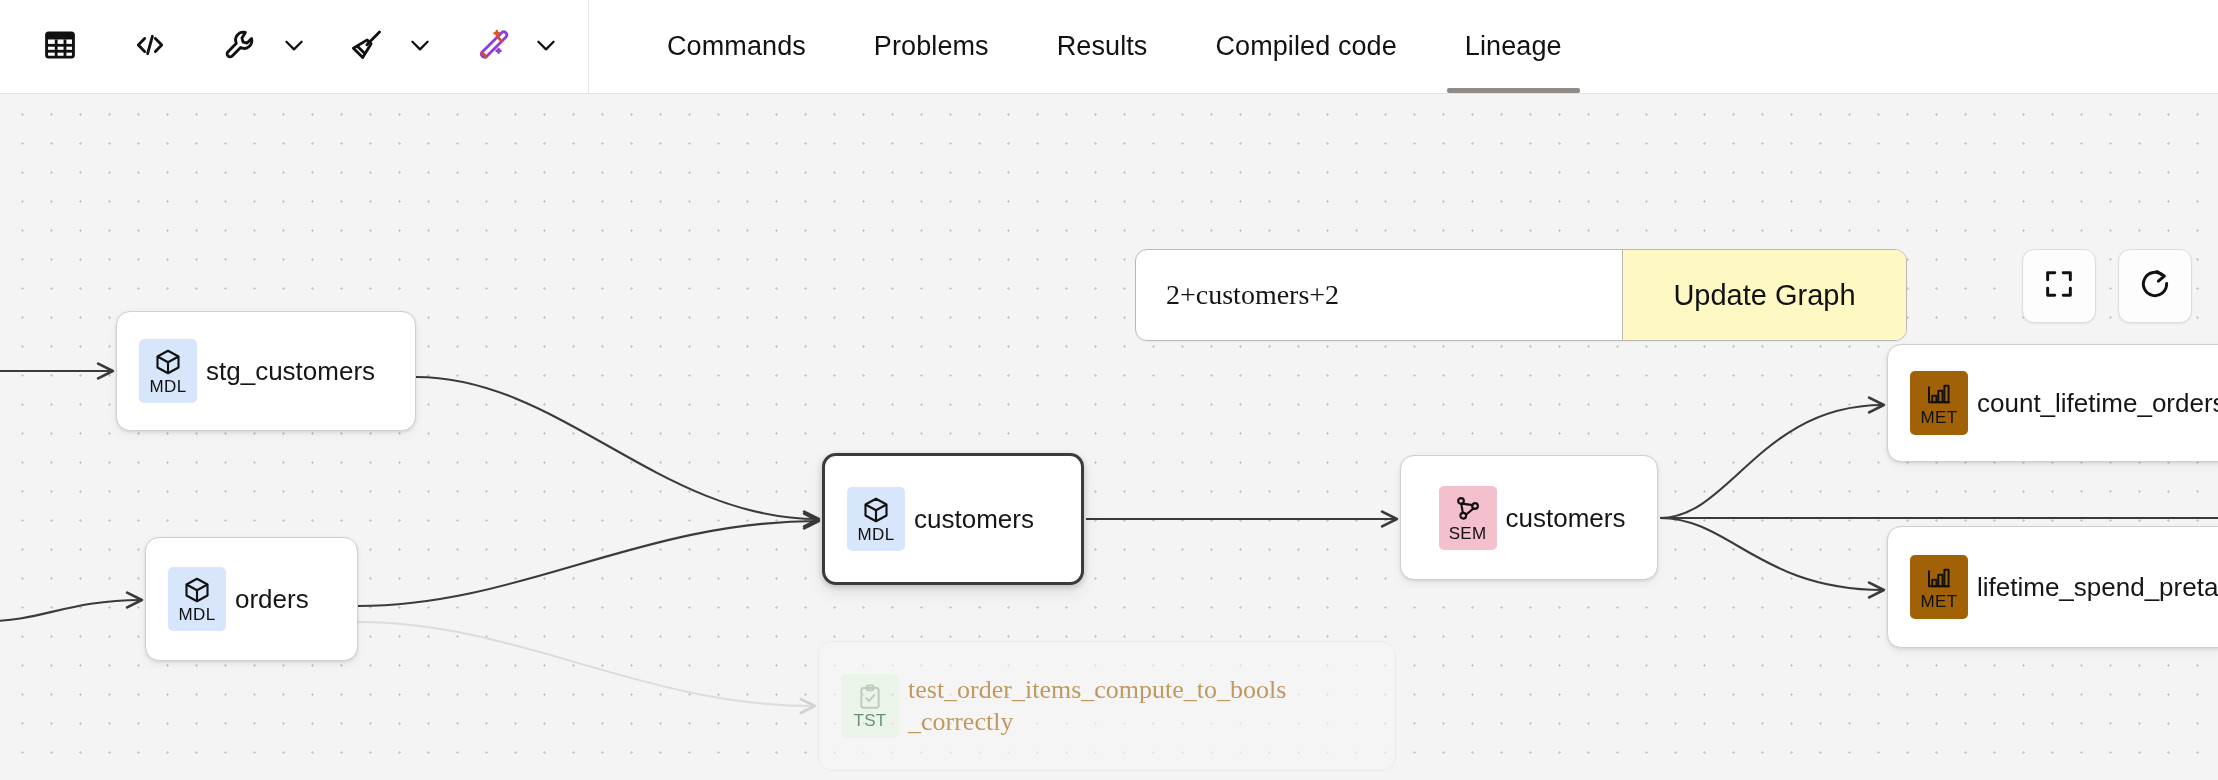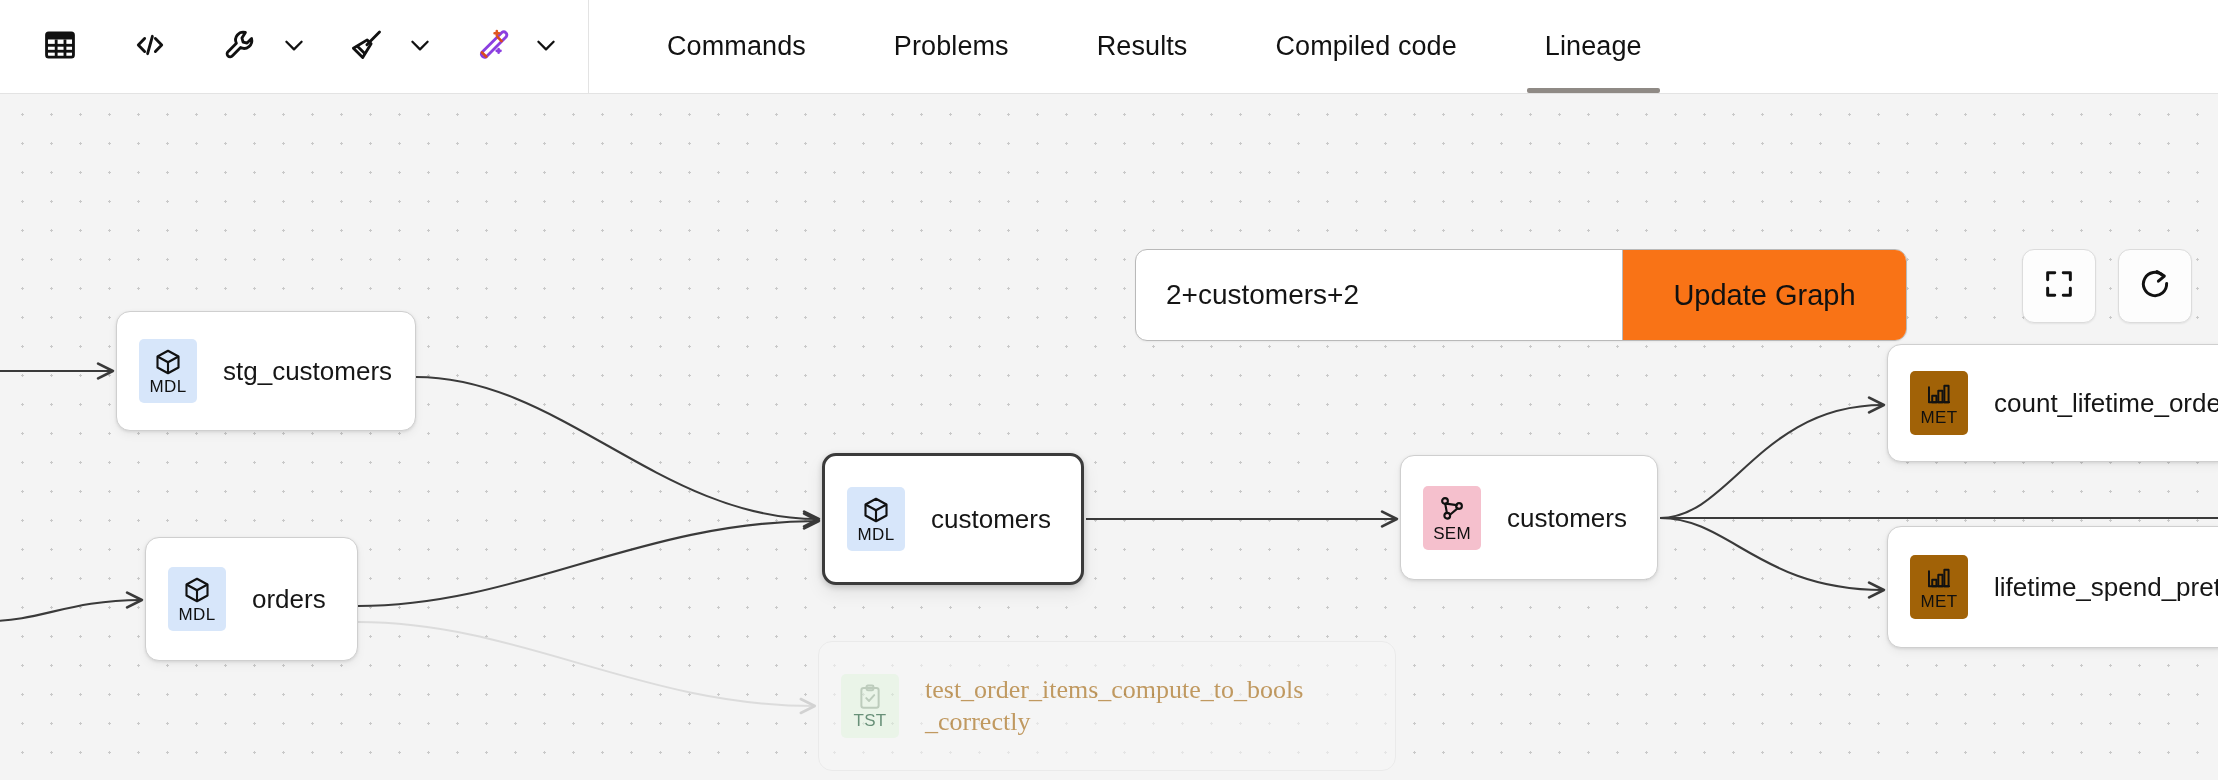--- a/index.html
+++ b/index.html
@@ -28,21 +28,21 @@
     height:56px;min-width:52px;padding:0 8px;border-radius:8px;
     cursor:pointer;background:transparent;
   }
   .tool-pair{display:flex;align-items:center;}
   .caret{
     display:flex;align-items:center;justify-content:center;
     width:40px;height:56px;border-radius:8px;cursor:pointer;
   }
   .tabs{
     display:flex;align-items:flex-start;height:100%;
-    padding-left:44px;box-sizing:border-box;gap:20px;
+    padding-left:44px;box-sizing:border-box;
   }
   .tab{
     position:relative;height:100%;
     display:flex;align-items:center;
     padding:0 34px;
     font-size:27px;color:#121212;letter-spacing:.1px;
     cursor:pointer;white-space:nowrap;
   }
   .tab .underline{
     position:absolute;left:16px;right:16px;bottom:0;height:5px;
@@ -85,42 +85,42 @@
   .badge .glyph{display:block;line-height:0;}
   .badge .code{
     font-size:17px;line-height:17px;letter-spacing:.3px;
     font-family:"Liberation Sans", sans-serif;
   }
   .badge-mdl{background:#d7e6fa;color:#101010;}
   .badge-sem{background:#f5c0cd;color:#101010;}
   .badge-met{background:#a16207;color:#101010;}
   .badge-tst{background:#e4f4e2;color:#14532d;}
   .node-label{
-    margin-left:26px;margin-right:16px;
+    margin-left:9px;margin-right:16px;
     font-size:26px;color:#161616;line-height:32px;
     white-space:pre-line;
   }
   .node.dim .node-label{color:#a16207;font-family:Liberation Serif, serif;}
 
   
   .search-wrap{
     position:absolute;left:1135px;top:155px;
     width:770px;height:90px;
     display:flex;align-items:stretch;
     background:#ffffff;border:1px solid #b9b9b9;border-radius:12px;
     overflow:hidden;box-shadow:0 1px 2px rgba(0,0,0,.05);
   }
   .search-input{
     flex:1 1 auto;border:0;outline:none;background:transparent;
     padding:0 0 0 30px;font-size:28px;color:#151515;
-    font-family:Liberation Sans, sans-serif;
+    font-family:Liberation Serif, serif;
   }
   .update-btn{
     flex:0 0 auto;width:283px;
-    border-left:1px solid #b9b9b9;background:#f97316;
+    border-left:1px solid #b9b9b9;background:#fef9c3;
     display:flex;align-items:center;justify-content:center;
     font-size:29px;color:#111111;cursor:pointer;
     font-family:"Liberation Sans", sans-serif;
   }
 
   .ctrl-group{position:absolute;right:26px;top:155px;display:flex;gap:22px;}
   .ctrl-btn{
     width:72px;height:72px;border-radius:12px;
     background:#fdfdfd;border:1px solid #dcdcdc;
     display:flex;align-items:center;justify-content:center;cursor:pointer;
@@ -325,21 +325,21 @@
             <rect x="9" y="2.2" width="6" height="4" rx="1.2"></rect>
             <polyline points="8.8,13 11.2,15.4 15.6,10.4"></polyline>
           </svg>
         </span>
         <span class="code">TST</span>
       </div>
       <div class="node-label">test_order_items_compute_to_bools
 _correctly</div>
     </div>
 
-    <div class="node" style="left:1400px;top:361px;width:258px;height:125px;">
+    <div class="node" style="left:1400px;top:361px;width:258px;height:125px;justify-content:center;">
       <div class="badge badge-sem">
         <span class="glyph">
           <svg width="30" height="30" viewBox="0 0 24 24" fill="none" stroke="#111" stroke-width="1.7" stroke-linecap="round" stroke-linejoin="round">
             <circle cx="6.4" cy="5.6" r="2.3"></circle>
             <circle cx="17.6" cy="9.6" r="2.3"></circle>
             <circle cx="8.2" cy="17.4" r="2.3"></circle>
             <line x1="7.2" y1="7.7" x2="15.8" y2="8.9"></line>
             <line x1="6.6" y1="7.9" x2="7.9" y2="15.1"></line>
             <line x1="10.4" y1="16.6" x2="16.4" y2="11.5"></line>
           </svg>

